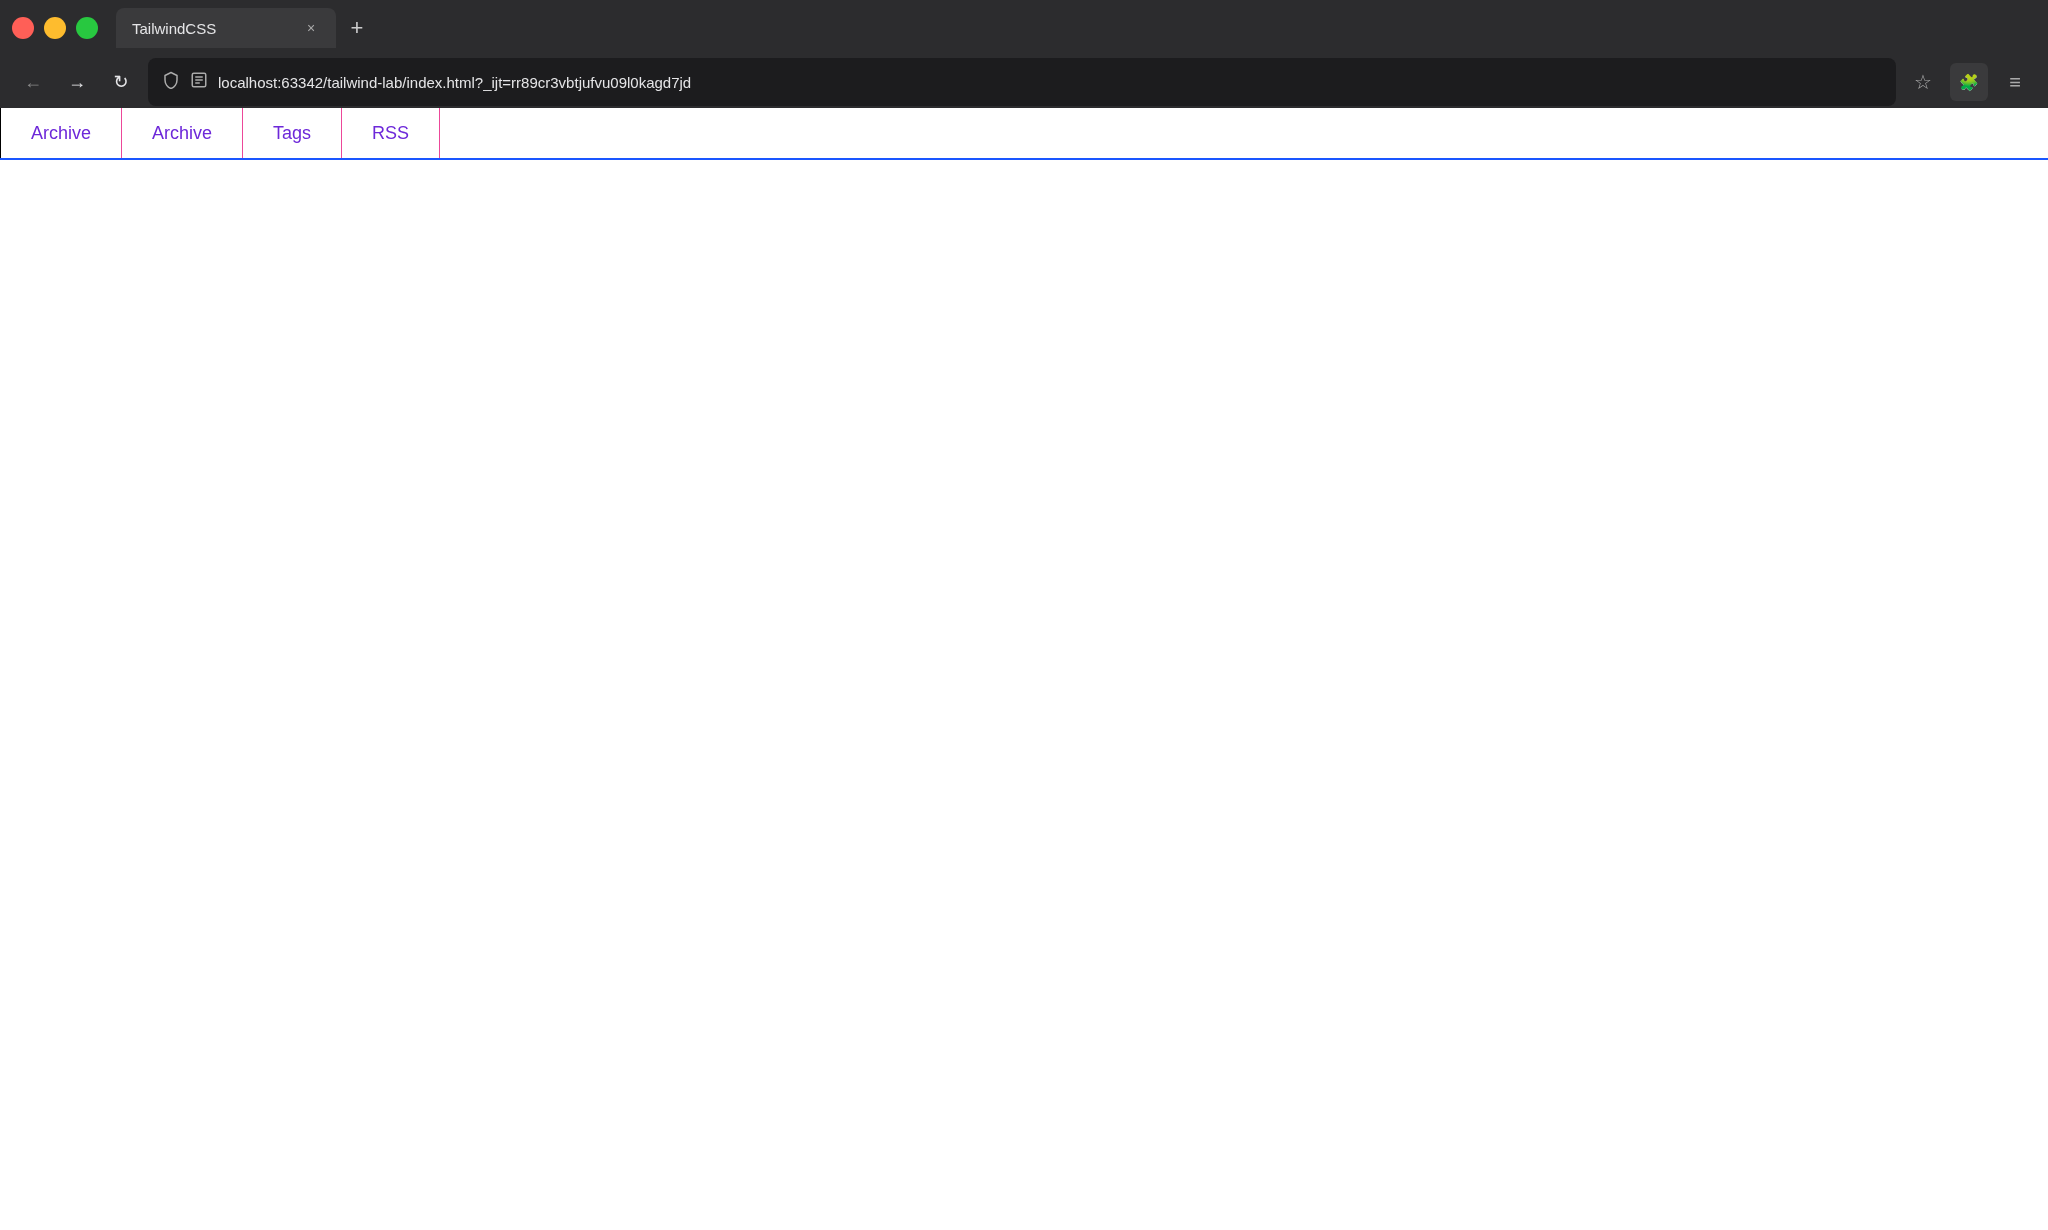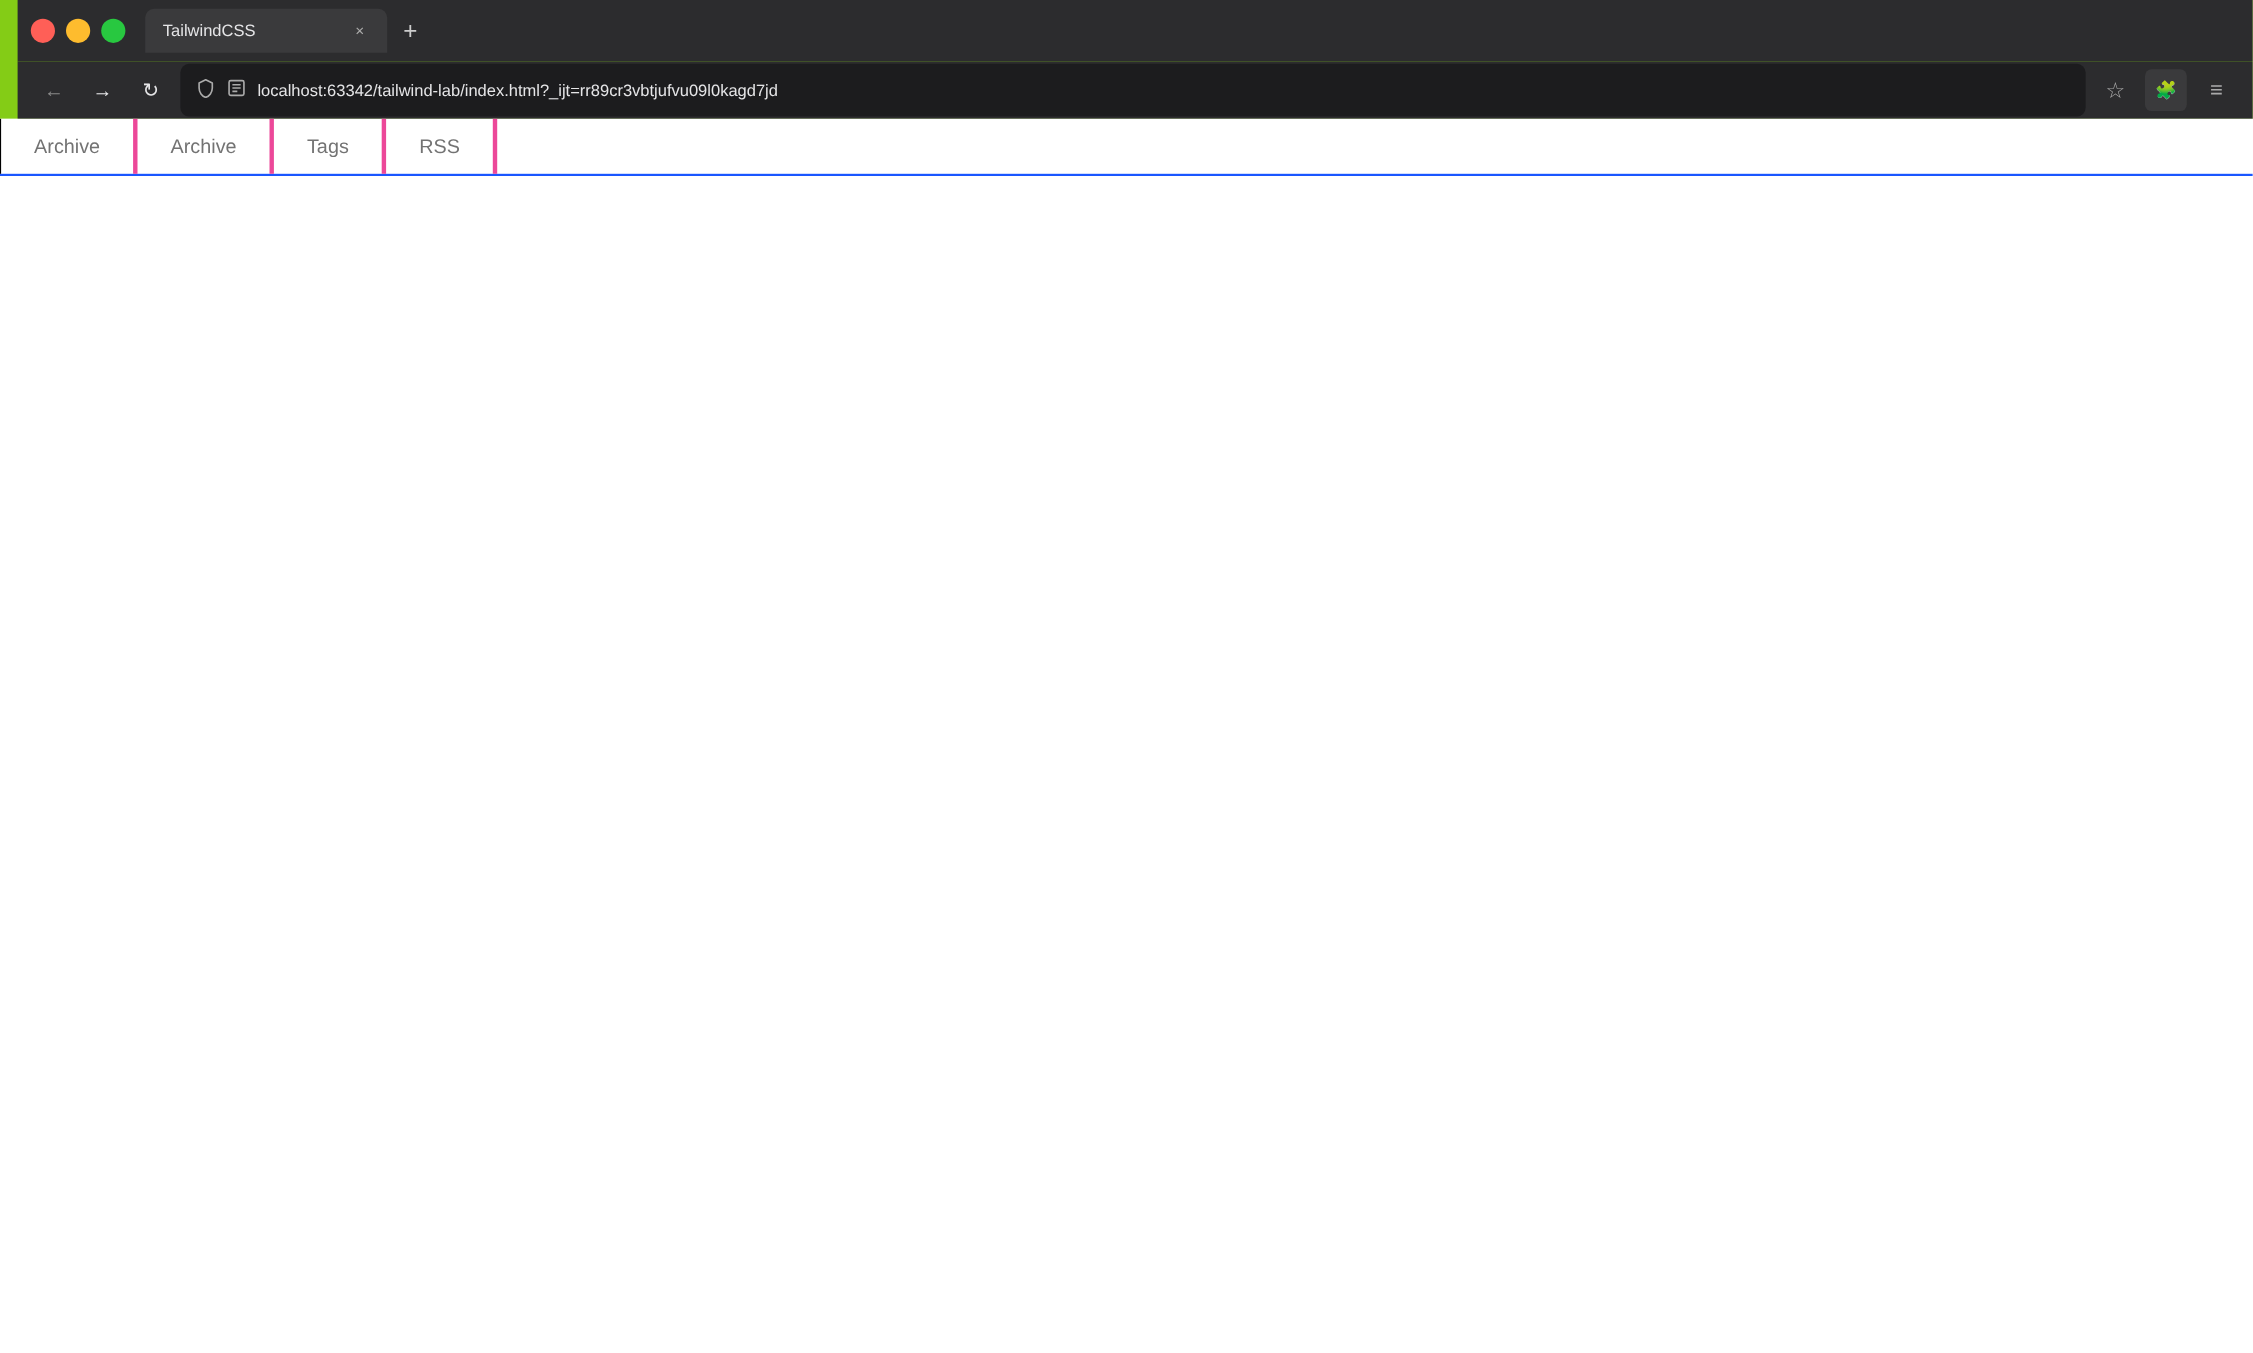--- a/index.html
+++ b/index.html
@@ -7,23 +7,22 @@
     body {
       width: 2048px;
       height: 1230px;
       font-family: -apple-system, BlinkMacSystemFont, 'Segoe UI', sans-serif;
       background: #ffffff;
       overflow: hidden;
     }
 
     
     .browser-chrome {
-      background: #84cc16;
+      background: #fef9c3;
       width: 100%;
-      padding-left: 16px;
     }
 
     
     .tab-bar {
       display: flex;
       align-items: center;
       height: 56px;
       padding: 0 12px;
       gap: 4px;
       background: #2c2c2e;
@@ -173,23 +172,23 @@
       display: flex;
       align-items: stretch;
       border-bottom: 2px solid #1a56ff;
       height: 52px;
     }
 
     .nav-item {
       padding: 0 30px;
       display: flex;
       align-items: center;
-      border-right: 4px solid #ec4899;
+      border-right: 1px solid #ec4899;
       font-size: 18px;
-      color: #737373;
+      color: #6d28d9;
       cursor: pointer;
       text-decoration: none;
     }
     .nav-item:first-child { border-left: 1px solid #000; }
 
     
     .page-main {
       flex: 1;
       background: #ffffff;
       min-height: 800px;

